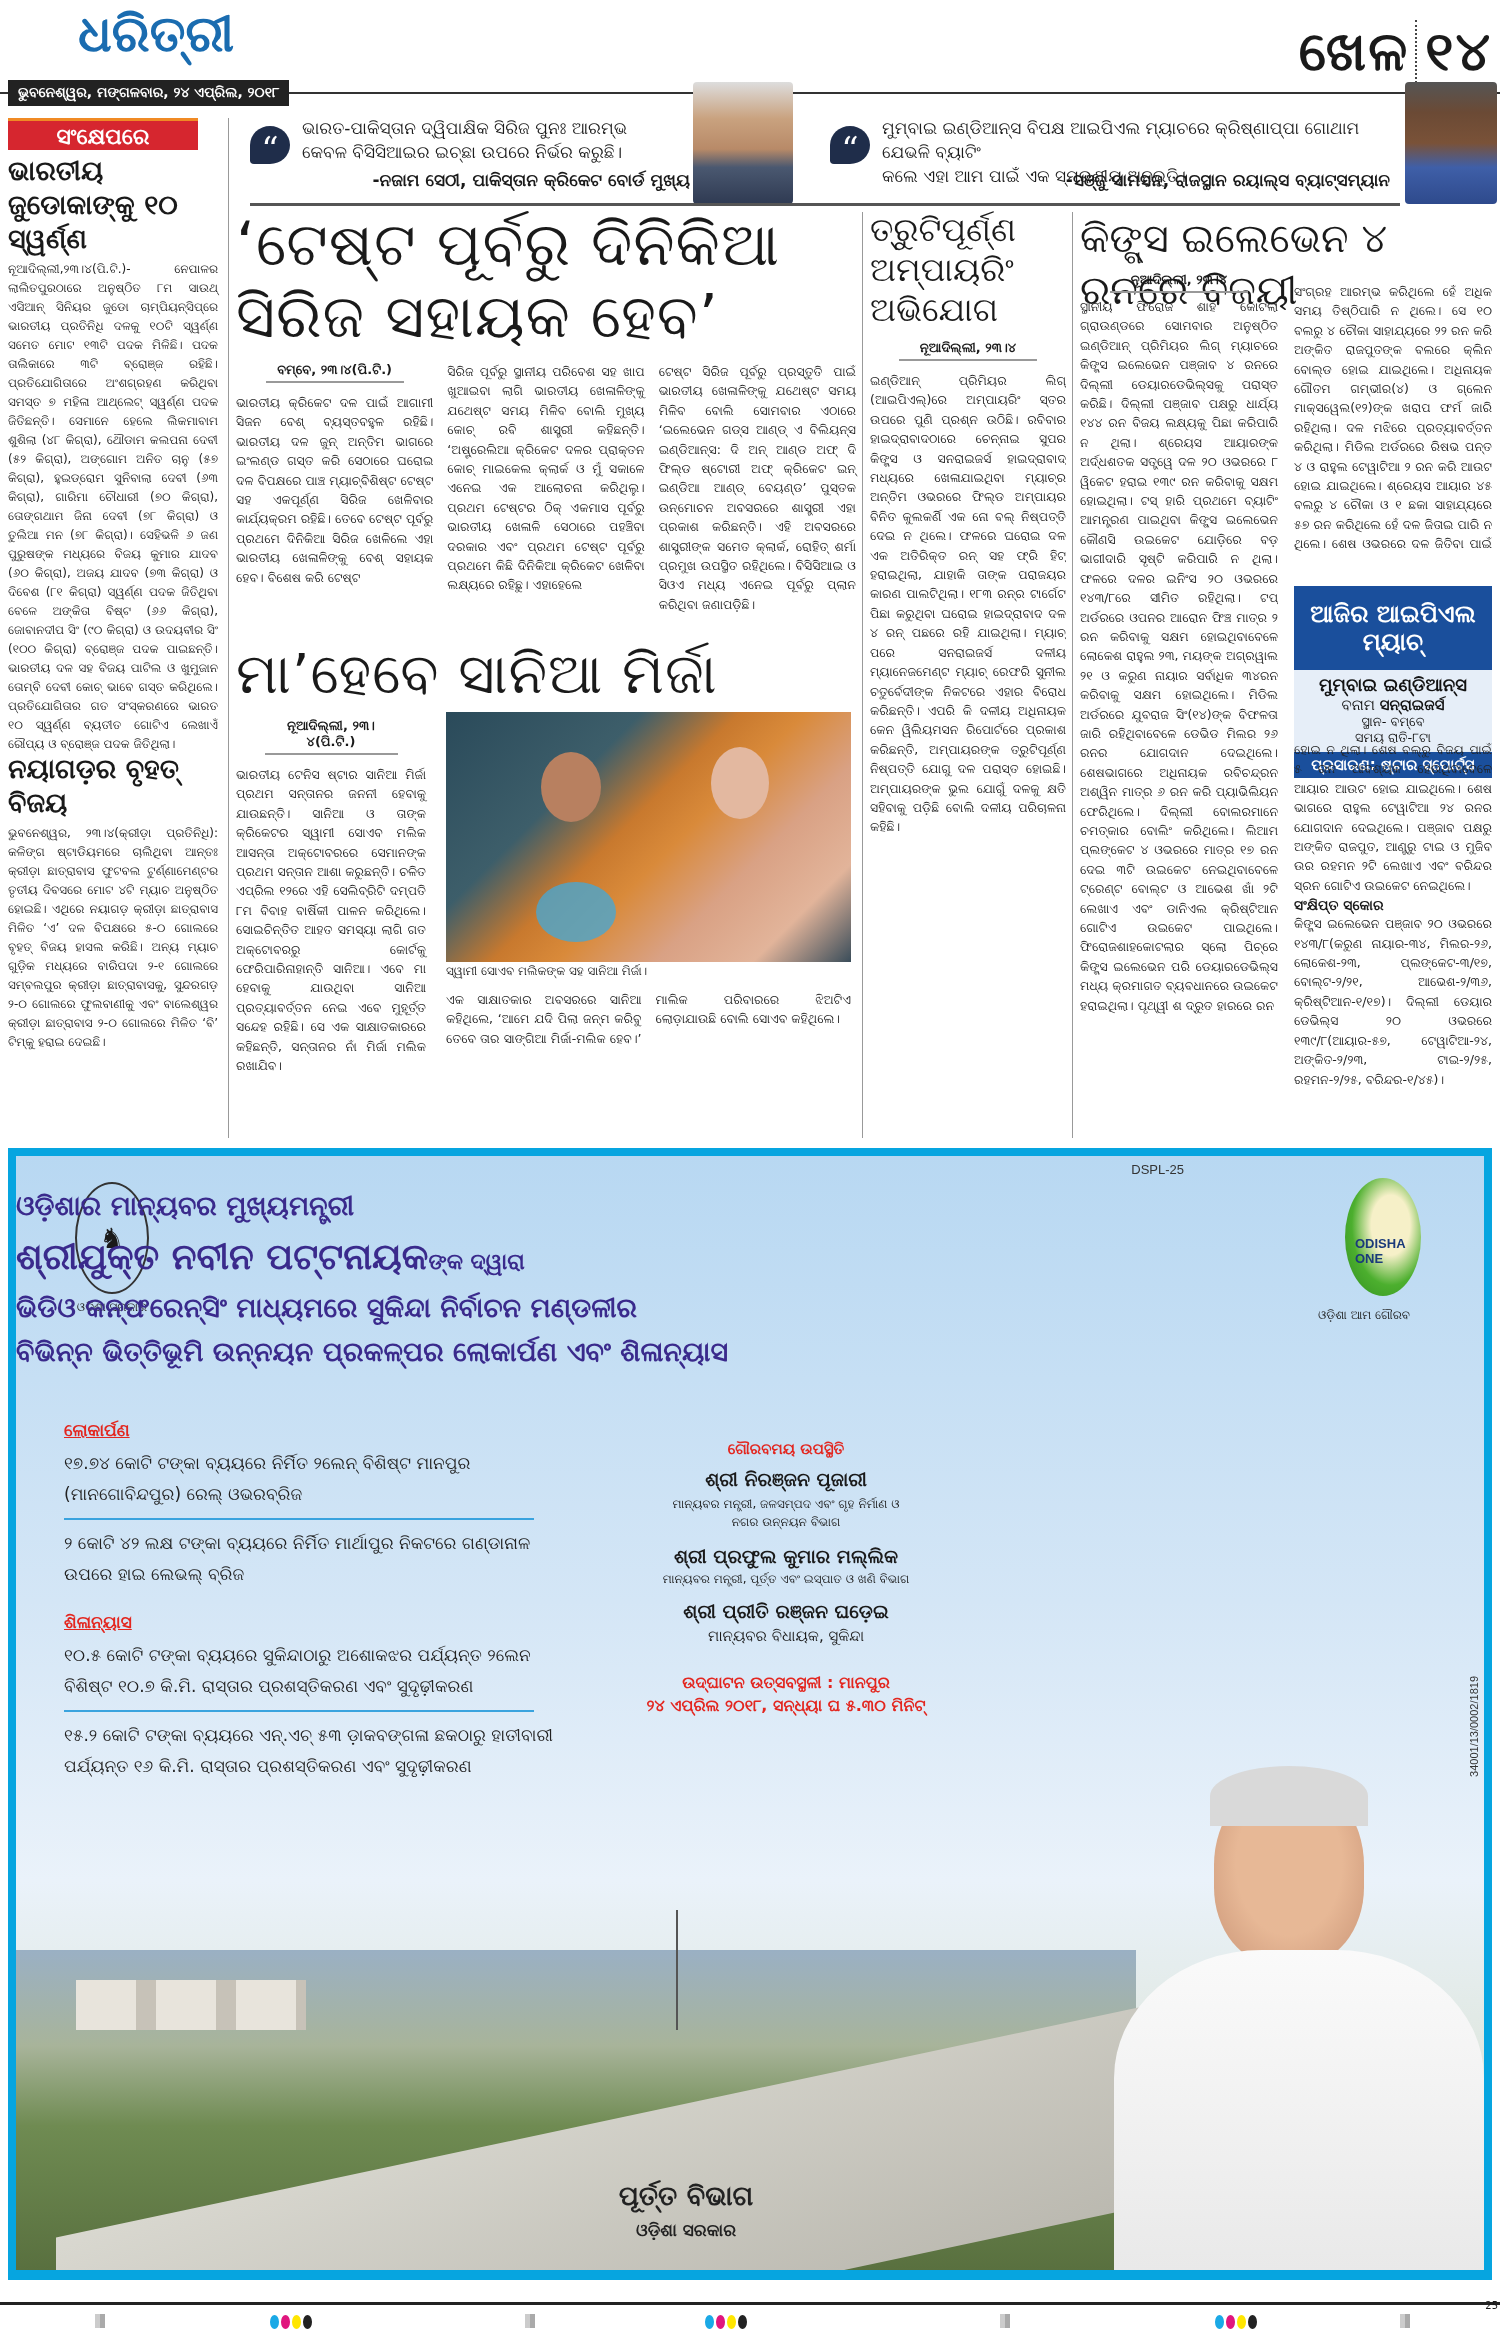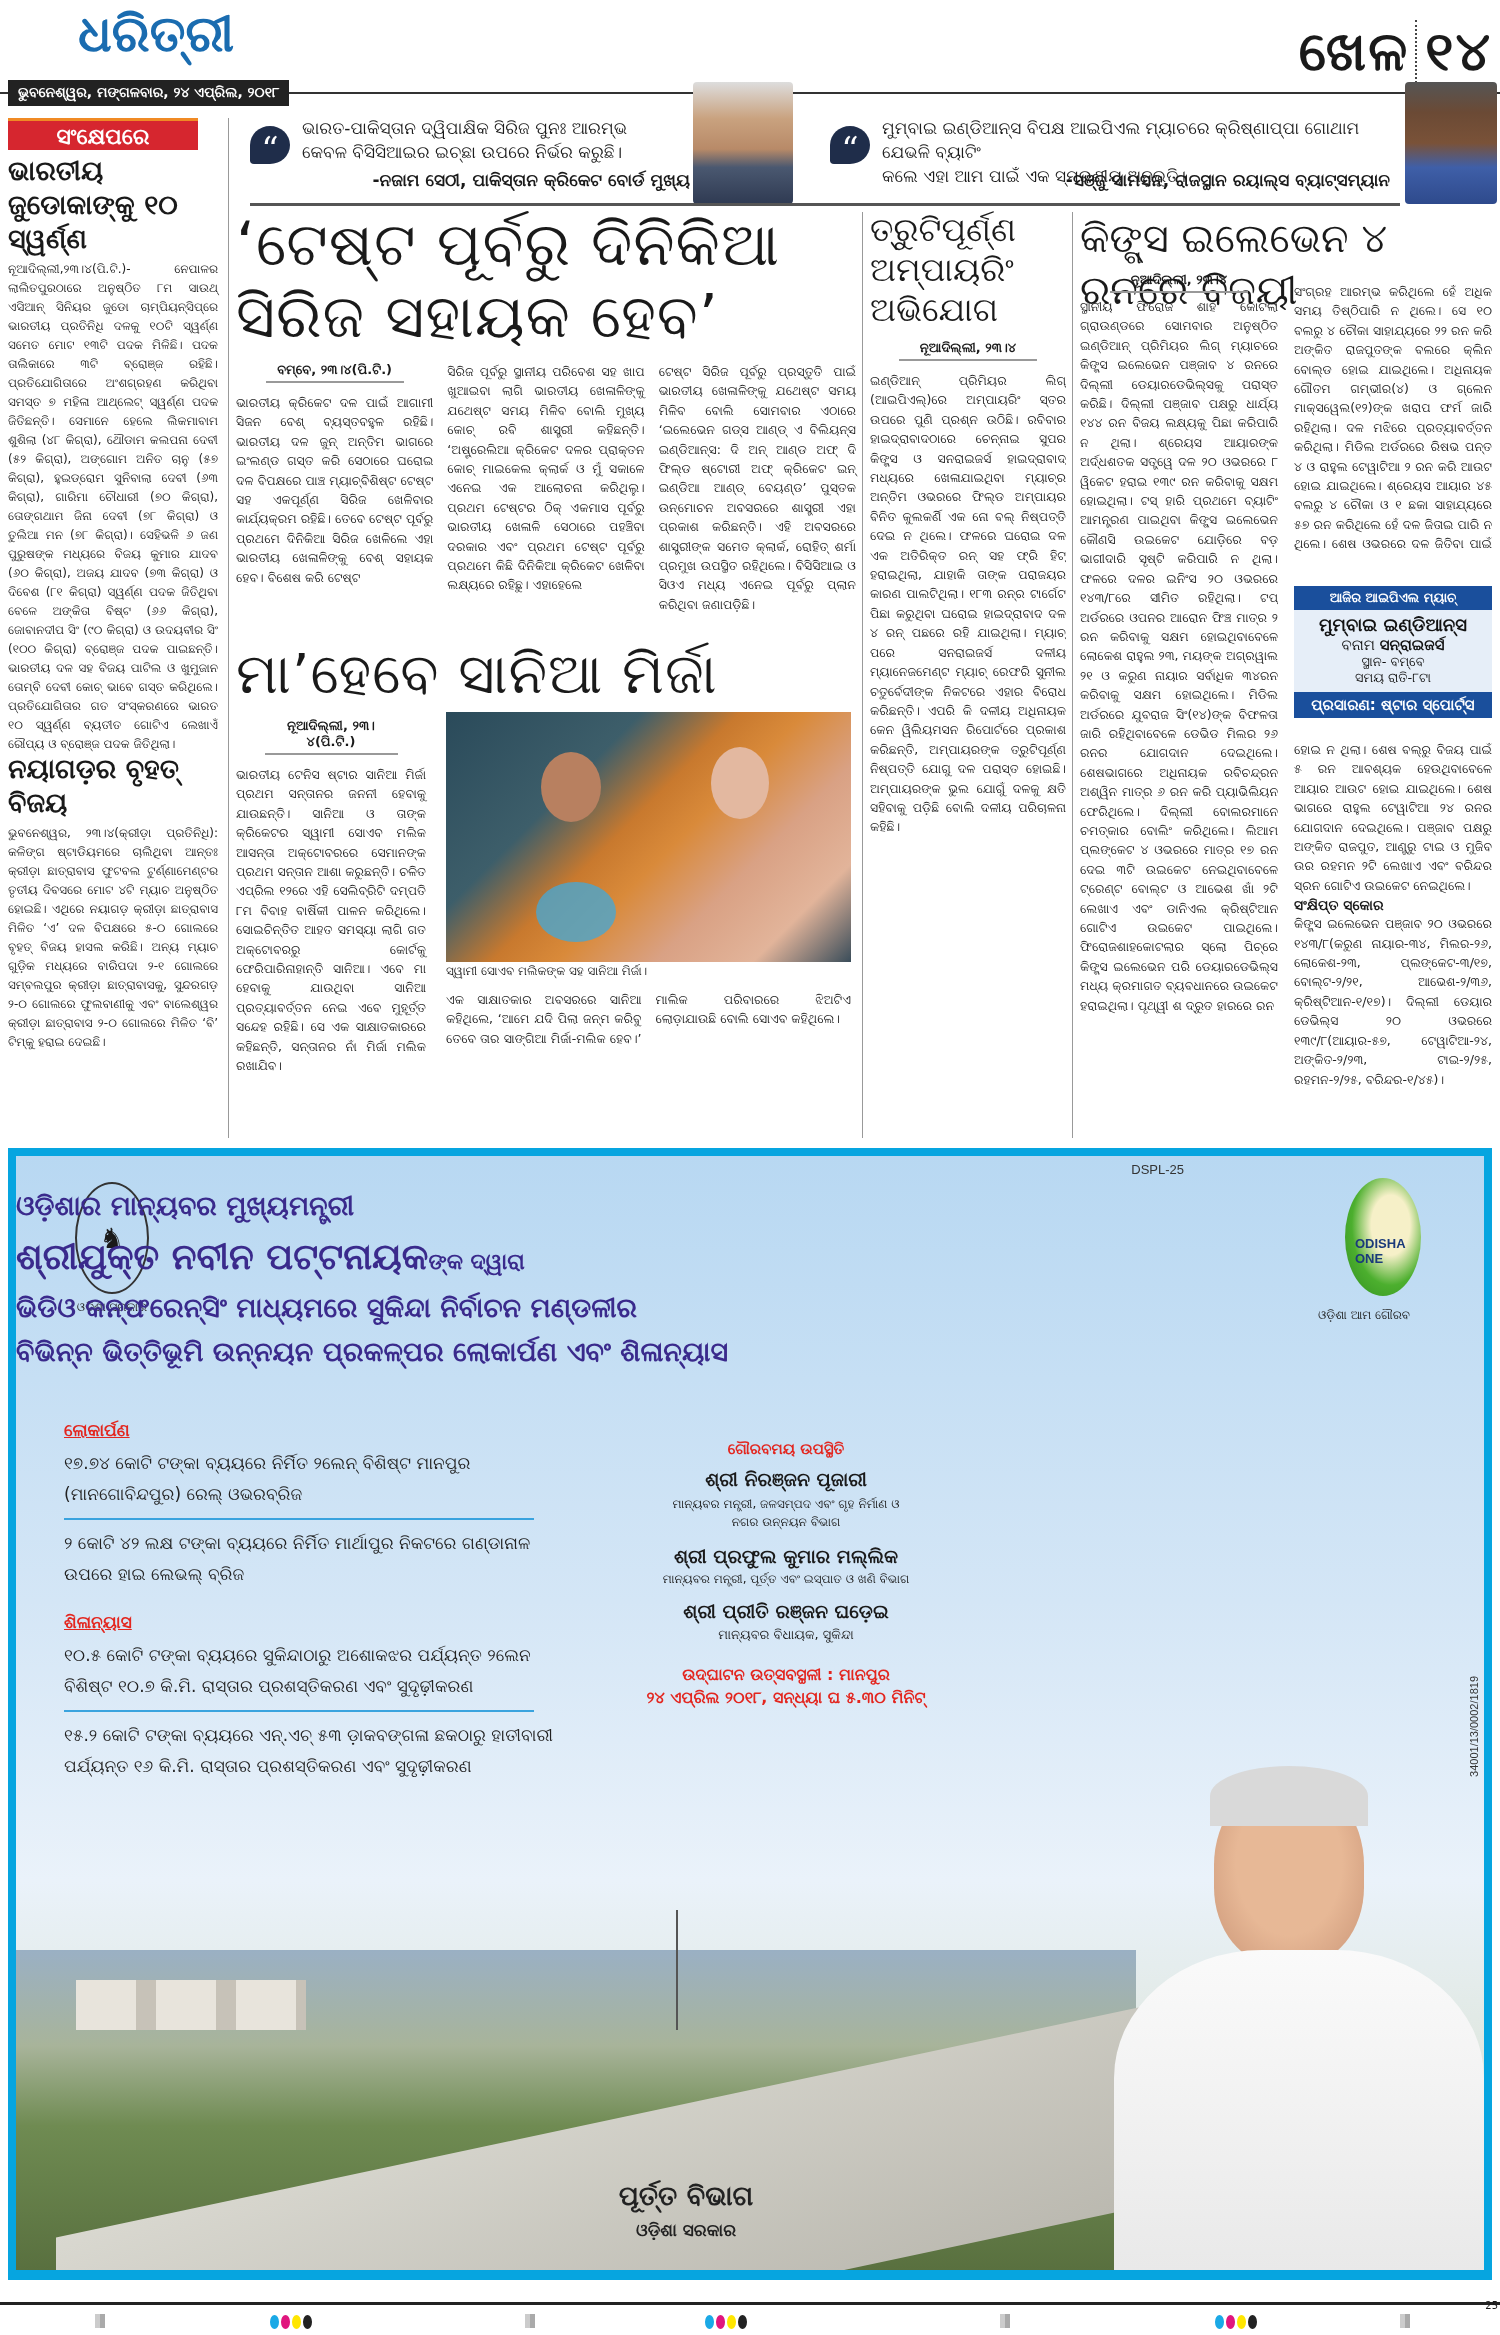--- a/index.html
+++ b/index.html
@@ -121,21 +121,21 @@
 <div class="abs vrule" style="left:1072px;top:212px;height:926px"></div>
 
 <div class="abs" style="left:1080px;top:212px;width:412px;font-size:40px;line-height:52px">କିଙ୍ଗ୍ସ ଇଲେଭେନ ୪ ରନରେ ବିଜୟୀ</div>
 <div class="abs" style="left:1080px;top:272px;width:198px">
   <div class="byline" style="margin-bottom:4px">ନୂଆଦିଲ୍ଲୀ, ୨୩।୪</div>
   <div class="col" style="height:840px;overflow:hidden">ସ୍ଥାନୀୟ ଫିରୋଜ ଶାହ କୋଟଲା ଗ୍ରାଉଣ୍ଡରେ ସୋମବାର ଅନୁଷ୍ଠିତ ଇଣ୍ଡିଆନ୍ ପ୍ରିମିୟର ଲିଗ୍ ମ୍ୟାଚରେ କିଙ୍ଗ୍ସ ଇଲେଭେନ ପଞ୍ଜାବ ୪ ରନରେ ଦିଲ୍ଲୀ ଡେୟାରଡେଭିଲ୍ସକୁ ପରାସ୍ତ କରିଛି। ଦିଲ୍ଲୀ ପଞ୍ଜାବ ପକ୍ଷରୁ ଧାର୍ଯ୍ୟ ୧୪୪ ରନ ବିଜୟ ଲକ୍ଷ୍ୟକୁ ପିଛା କରିପାରି ନ ଥିଲା। ଶ୍ରେୟସ ଆୟାରଙ୍କ ଅର୍ଦ୍ଧଶତକ ସତ୍ତ୍ୱେ ଦଳ ୨୦ ଓଭରରେ ୮ ୱିକେଟ ହରାଇ ୧୩୯ ରନ କରିବାକୁ ସକ୍ଷମ ହୋଇଥିଲା। ଟସ୍ ହାରି ପ୍ରଥମେ ବ୍ୟାଟିଂ ଆମନ୍ତ୍ରଣ ପାଇଥିବା କିଙ୍ଗ୍ସ ଇଲେଭେନ କୌଣସି ଉଇକେଟ ଯୋଡ଼ିରେ ବଡ଼ ଭାଗୀଦାରି ସୃଷ୍ଟି କରିପାରି ନ ଥିଲା। ଫଳରେ ଦଳର ଇନିଂସ ୨୦ ଓଭରରେ ୧୪୩/୮ରେ ସୀମିତ ରହିଥିଲା। ଟପ୍ ଅର୍ଡରରେ ଓପନର ଆରୋନ ଫିଞ୍ଚ ମାତ୍ର ୨ ରନ କରିବାକୁ ସକ୍ଷମ ହୋଇଥିବାବେଳେ ଲୋକେଶ ରାହୁଲ ୨୩, ମୟଙ୍କ ଅଗ୍ରୱାଲ ୨୧ ଓ କରୁଣ ନାୟାର ସର୍ବାଧିକ ୩୪ରନ କରିବାକୁ ସକ୍ଷମ ହୋଇଥିଲେ। ମିଡିଲ ଅର୍ଡରରେ ଯୁବରାଜ ସିଂ(୧୪)ଙ୍କ ବିଫଳତା ଜାରି ରହିଥିବାବେଳେ ଡେଭିଡ ମିଲର ୨୬ ରନର ଯୋଗଦାନ ଦେଇଥିଲେ। ଶେଷଭାଗରେ ଅଧିନାୟକ ରବିଚନ୍ଦ୍ରନ ଅଶ୍ୱିନ ମାତ୍ର ୬ ରନ କରି ପ୍ୟାଭିଲିୟନ ଫେରିଥିଲେ। ଦିଲ୍ଲୀ ବୋଲରମାନେ ଚମତ୍କାର ବୋଲିଂ କରିଥିଲେ। ଲିଆମ ପ୍ଲଙ୍କେଟ ୪ ଓଭରରେ ମାତ୍ର ୧୭ ରନ ଦେଇ ୩ଟି ଉଇକେଟ ନେଇଥିବାବେଳେ ଟ୍ରେଣ୍ଟ ବୋଲ୍ଟ ଓ ଆଭେଶ ଖାଁ ୨ଟି ଲେଖାଏ ଏବଂ ଡାନିଏଲ କ୍ରିଷ୍ଟିଆନ ଗୋଟିଏ ଉଇକେଟ ପାଇଥିଲେ। ଫିରୋଜଶାହକୋଟଲାର ସ୍ଲୋ ପିଚ୍‌ରେ କିଙ୍ଗ୍ସ ଇଲେଭେନ ପରି ଡେୟାରଡେଭିଲ୍ସ ମଧ୍ୟ କ୍ରମାଗତ ବ୍ୟବଧାନରେ ଉଇକେଟ ହରାଇଥିଲା। ପୃଥ୍ୱୀ ଶ ଦ୍ରୁତ ହାରରେ ରନ</div>
 </div>
 <div class="abs col" style="left:1294px;top:282px;width:198px;height:276px;overflow:hidden">ସଂଗ୍ରହ ଆରମ୍ଭ କରିଥିଲେ ହେଁ ଅଧିକ ସମୟ ତିଷ୍ଠିପାରି ନ ଥିଲେ। ସେ ୧୦ ବଲରୁ ୪ ଚୌକା ସାହାଯ୍ୟରେ ୨୨ ରନ କରି ଅଙ୍କିତ ରାଜପୁତଙ୍କ ବଲରେ କ୍ଲିନ ବୋଲ୍ଡ ହୋଇ ଯାଇଥିଲେ। ଅଧିନାୟକ ଗୌତମ ଗମ୍ଭୀର(୪) ଓ ଗ୍ଲେନ ମାକ୍ସୱେଲ(୧୨)ଙ୍କ ଖରାପ ଫର୍ମ ଜାରି ରହିଥିଲା। ଦଳ ମଝିରେ ପ୍ରତ୍ୟାବର୍ତ୍ତନ କରିଥିଲା। ମିଡିଲ ଅର୍ଡରରେ ରିଷଭ ପନ୍ତ ୪ ଓ ରାହୁଲ ଟେୱାଟିଆ ୨ ରନ କରି ଆଉଟ ହୋଇ ଯାଇଥିଲେ। ଶ୍ରେୟସ ଆୟାର ୪୫ ବଲରୁ ୪ ଚୌକା ଓ ୧ ଛକା ସାହାଯ୍ୟରେ ୫୭ ରନ କରିଥିଲେ ହେଁ ଦଳ ଜିତାଇ ପାରି ନ ଥିଲେ। ଶେଷ ଓଭରରେ ଦଳ ଜିତିବା ପାଇଁ ୧୭ ରନ ଆବଶ୍ୟକ ହେଉଥିଲା ହେଲେ ଶେଷ ବଲ୍‌ରୁ ବିଜୟ</div>
 
 <div class="abs" style="left:1294px;top:586px;width:198px">
-  <div class="ipl-box" style="font-size:13px;padding:4px 2px">ଆଜିର ଆଇପିଏଲ ମ୍ୟାଚ୍</div>
+  <div class="ipl-box" style="font-size:24px;padding:14px 2px">ଆଜିର ଆଇପିଏଲ ମ୍ୟାଚ୍</div>
   <div class="ipl-body" style="padding:4px 2px 6px">
     <div style="font-size:18px;font-weight:bold">ମୁମ୍ବାଇ ଇଣ୍ଡିଆନ୍ସ</div>
     <div style="font-size:15px"><span>ବନାମ</span> <b>ସନ୍‌ରାଇଜର୍ସ</b></div>
     <div style="font-size:13px">ସ୍ଥାନ- ବମ୍ବେ</div>
     <div style="font-size:13px">ସମୟ ରାତି-୮ଟା</div>
   </div>
   <div class="ipl-box" style="font-size:15px;padding:4px 12px">ପ୍ରସାରଣ: ଷ୍ଟାର ସ୍ପୋର୍ଟ୍ସ</div>
 </div>
 <div class="abs" style="left:1294px;top:740px;width:198px">
   <div class="col">ହୋଇ ନ ଥିଲା। ଶେଷ ବଲ୍‌ରୁ ବିଜୟ ପାଇଁ ୫ ରନ ଆବଶ୍ୟକ ହେଉଥିବାବେଳେ ଆୟାର ଆଉଟ ହୋଇ ଯାଇଥିଲେ। ଶେଷ ଭାଗରେ ରାହୁଲ ଟେୱାଟିଆ ୨୪ ରନର ଯୋଗଦାନ ଦେଇଥିଲେ। ପଞ୍ଜାବ ପକ୍ଷରୁ ଅଙ୍କିତ ରାଜପୁତ, ଆଣ୍ଡ୍ରୁ ଟାଇ ଓ ମୁଜିବ ଉର ରହମନ ୨ଟି ଲେଖାଏ ଏବଂ ବରିନ୍ଦର ସ୍ରନ ଗୋଟିଏ ଉଇକେଟ ନେଇଥିଲେ।</div>
@@ -176,21 +176,21 @@
     <div class="proj">୧୫.୨ କୋଟି ଟଙ୍କା ବ୍ୟୟରେ ଏନ୍.ଏଚ୍ ୫୩ ଡ଼ାକବଙ୍ଗଳା ଛକଠାରୁ ହାତୀବାରୀ ପର୍ଯ୍ୟନ୍ତ ୧୬ କି.ମି. ରାସ୍ତାର ପ୍ରଶସ୍ତିକରଣ ଏବଂ ସୁଦୃଢ଼ୀକରଣ</div>
   </div>
 
   <div style="position:absolute;left:580px;top:284px;width:380px;text-align:center">
     <div class="red" style="font-size:15px;margin-bottom:10px">ଗୌରବମୟ ଉପସ୍ଥିତି</div>
     <div style="font-size:19px;font-weight:bold">ଶ୍ରୀ ନିରଞ୍ଜନ ପୂଜାରୀ</div>
     <div style="font-size:12px;width:240px;margin:4px auto 14px;line-height:18px">ମାନ୍ୟବର ମନ୍ତ୍ରୀ, ଜଳସମ୍ପଦ ଏବଂ ଗୃହ ନିର୍ମାଣ ଓ ନଗର ଉନ୍ନୟନ ବିଭାଗ</div>
     <div style="font-size:19px;font-weight:bold">ଶ୍ରୀ ପ୍ରଫୁଲ କୁମାର ମଲ୍ଲିକ</div>
     <div style="font-size:12px;margin:4px auto 14px">ମାନ୍ୟବର ମନ୍ତ୍ରୀ, ପୂର୍ତ୍ତ ଏବଂ ଇସ୍ପାତ ଓ ଖଣି ବିଭାଗ</div>
     <div style="font-size:19px;font-weight:bold">ଶ୍ରୀ ପ୍ରୀତି ରଞ୍ଜନ ଘଡ଼େଇ</div>
-    <div style="font-size:13px;margin:4px auto 22px">ମାନ୍ୟବର ବିଧାୟକ, ସୁକିନ୍ଦା</div>
+    <div style="font-size:15px;margin:4px auto 28px">ମାନ୍ୟବର ବିଧାୟକ, ସୁକିନ୍ଦା</div>
     <div class="red" style="font-size:16px">ଉଦ୍‌ଘାଟନ ଉତ୍ସବସ୍ଥଳୀ : ମାନପୁର</div>
     <div class="red" style="font-size:16px;margin-top:4px">୨୪ ଏପ୍ରିଲ ୨୦୧୮, ସନ୍ଧ୍ୟା ଘ ୫.୩୦ ମିନିଟ୍</div>
   </div>
 
   <div class="bridge">
     <div style="position:absolute;left:60px;top:30px;width:230px;height:50px;background:repeating-linear-gradient(90deg,#e8e4dc 0 60px,#c7c2b8 60px 80px)"></div>
     <div style="position:absolute;left:660px;top:-40px;width:2px;height:120px;background:#555"></div>
     <div class="deck"></div>
   </div>
 

